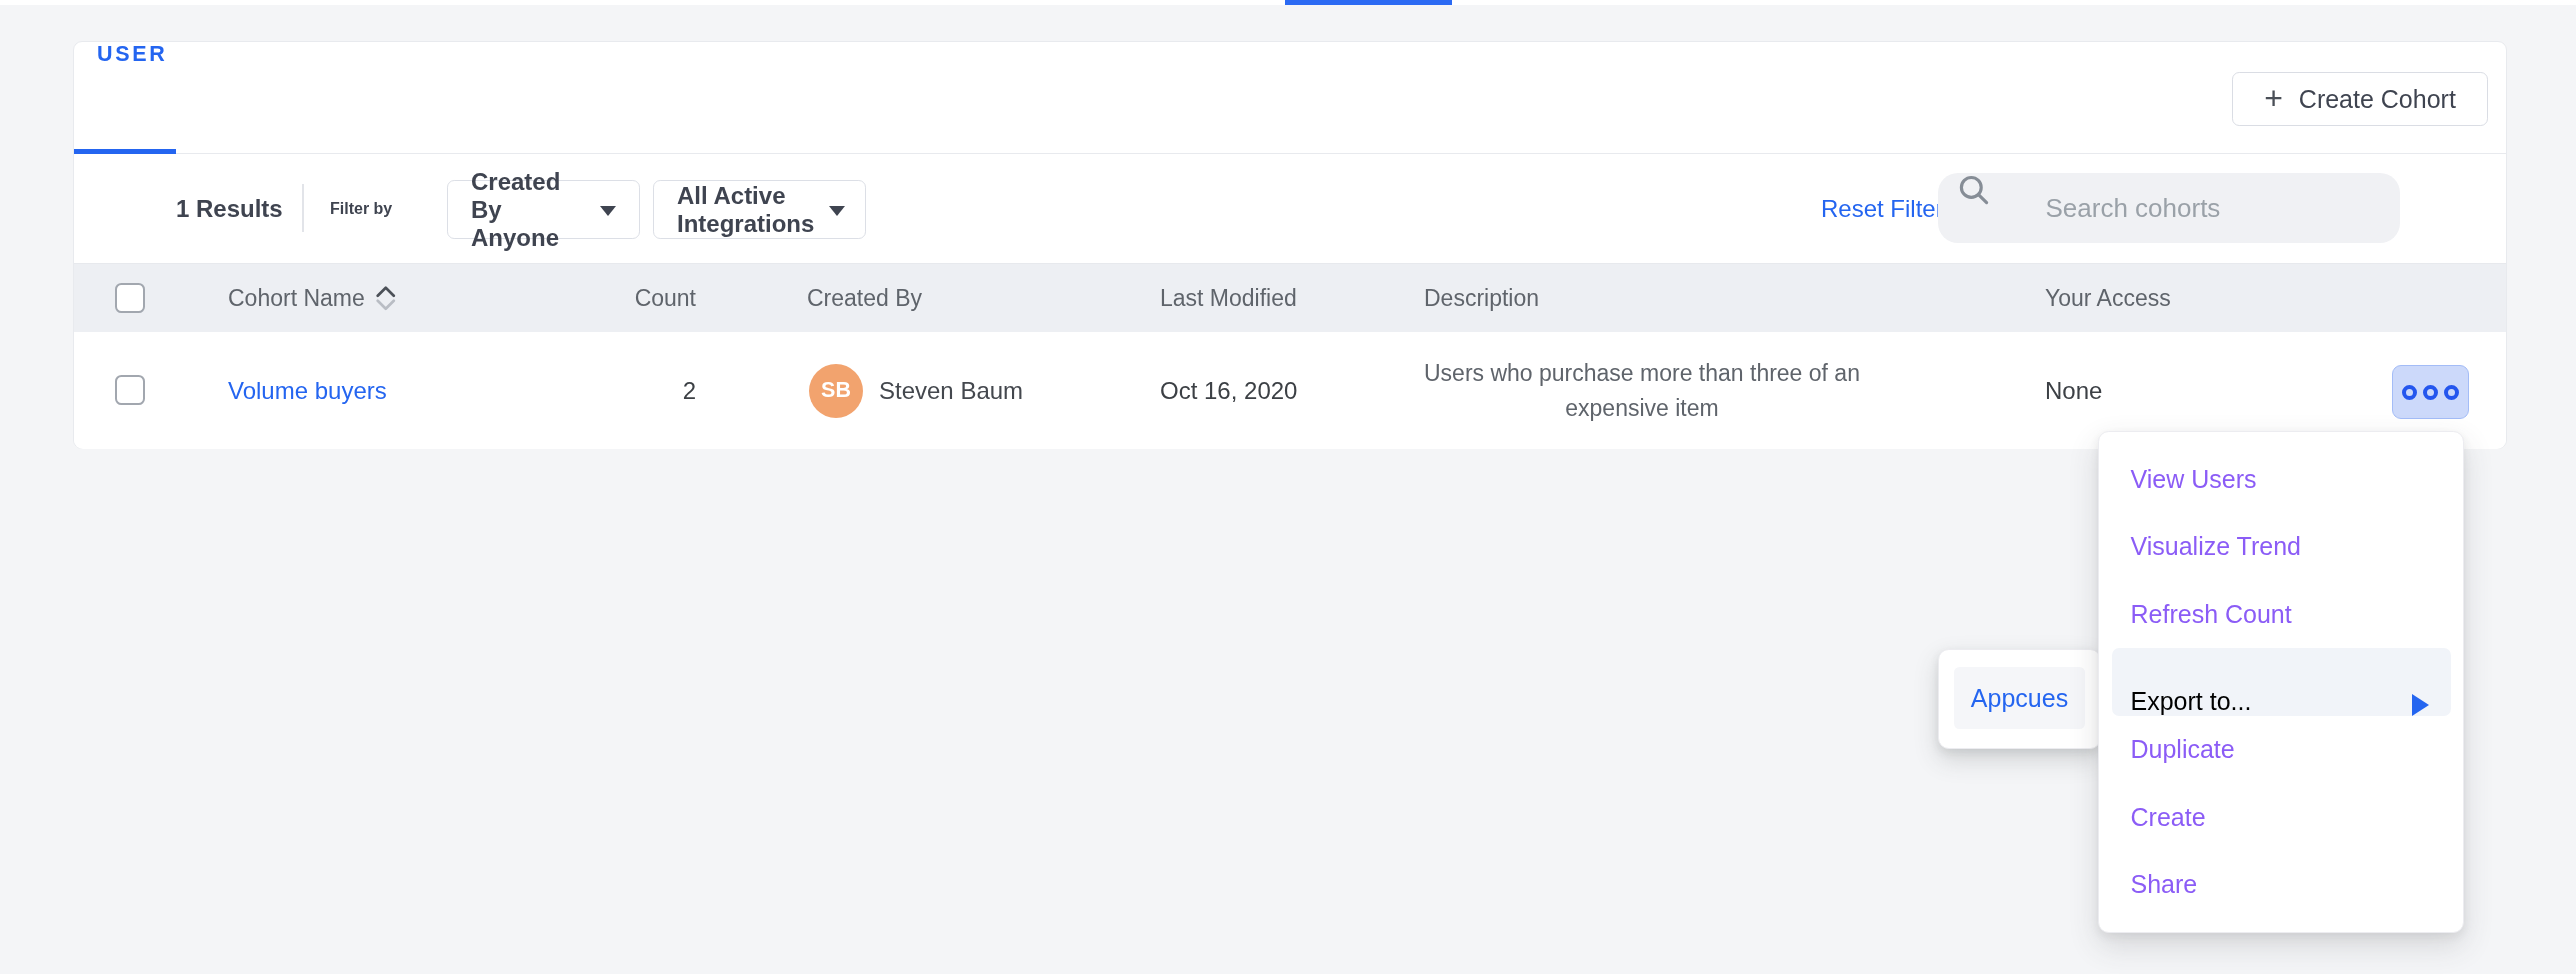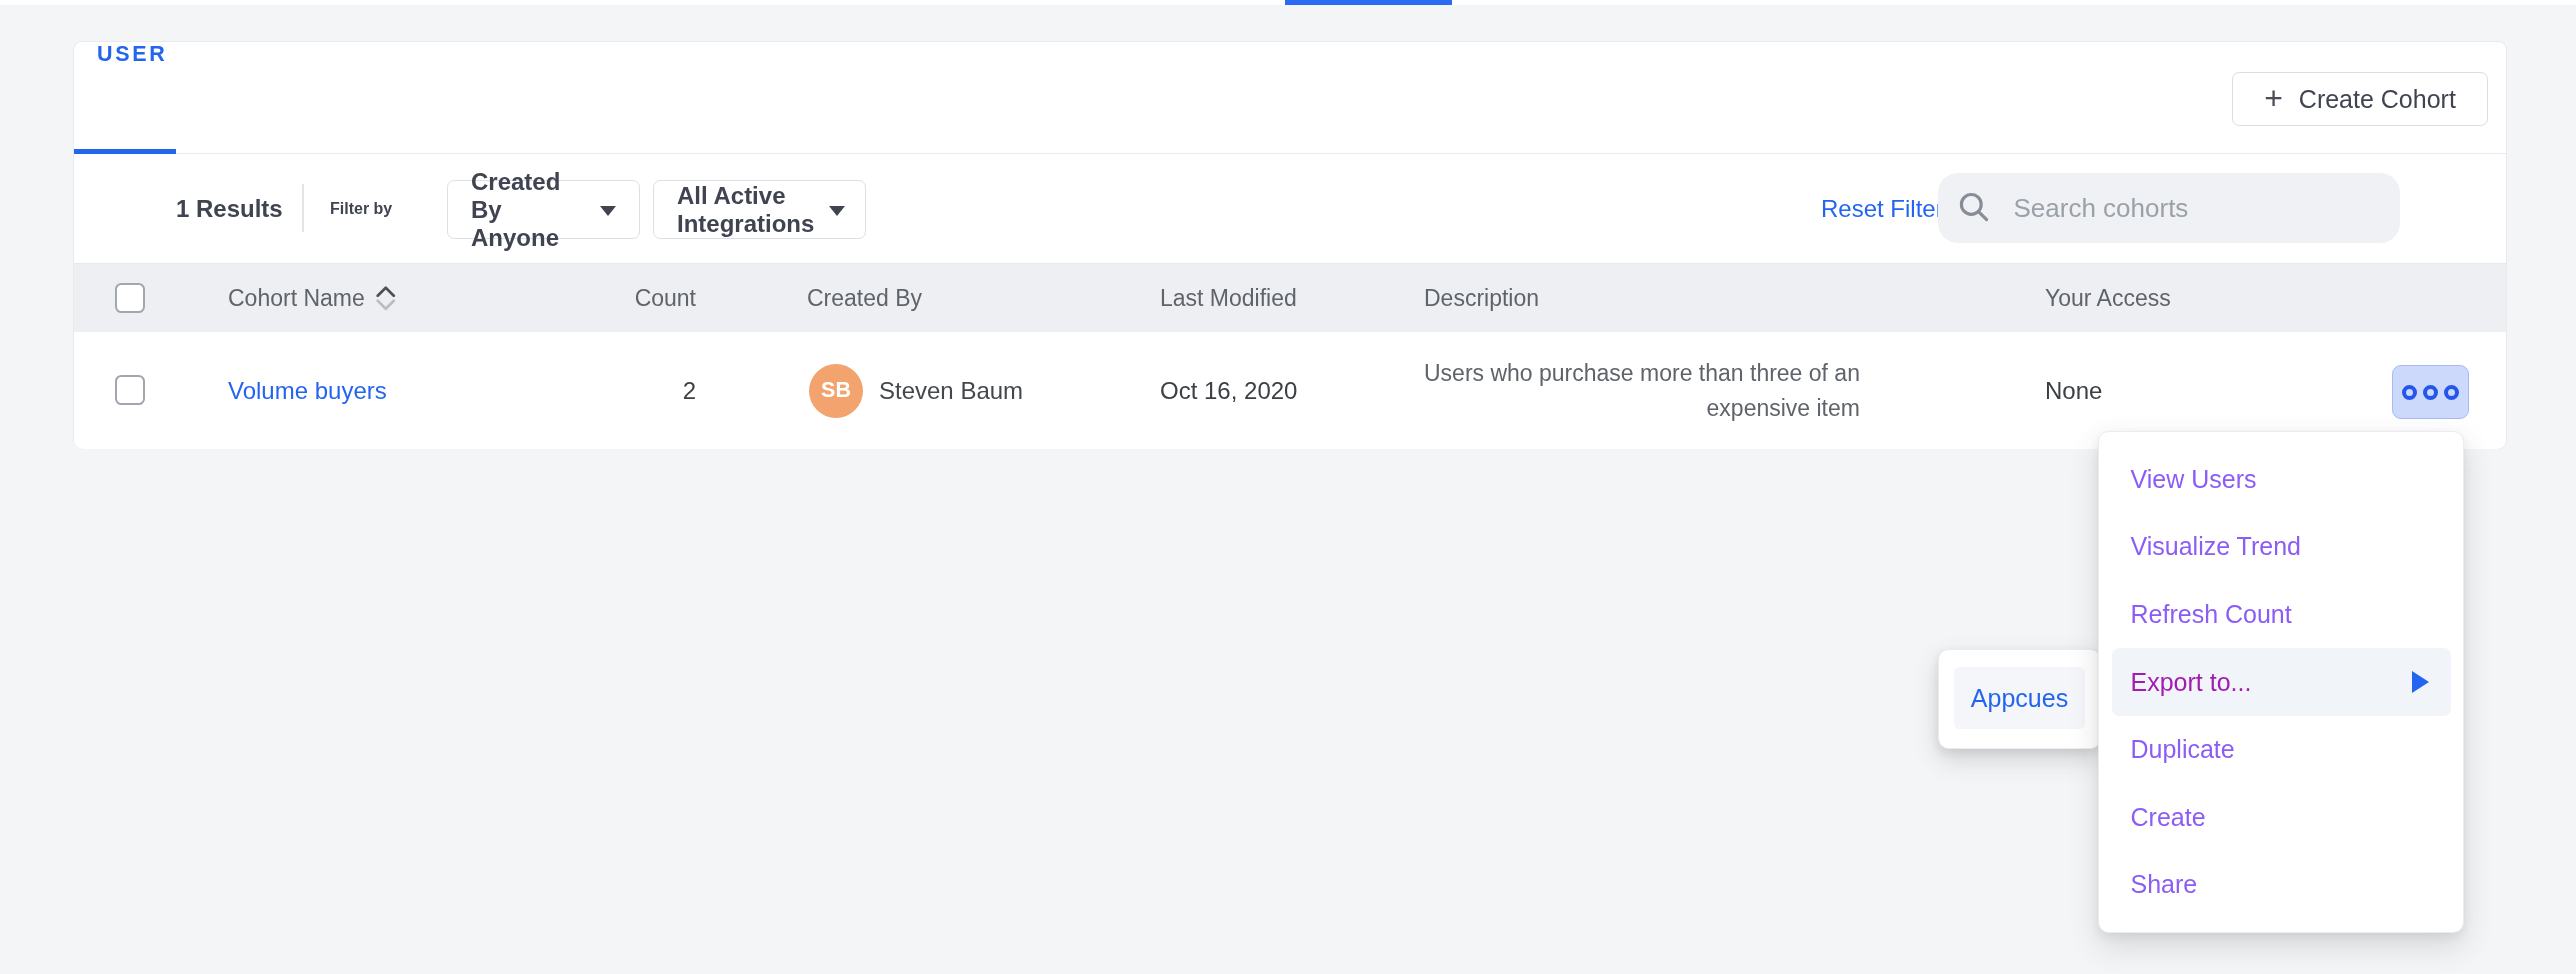--- a/index.html
+++ b/index.html
@@ -48,21 +48,21 @@
     position:absolute; top:26px; height:59px; border:1.8px solid #dcdfe6; border-radius:7.2px; background:#fff;
     display:flex; align-items:center; padding:0 23px; gap:14.3px;
     font-size:24px; font-weight:600; color:#3f4450; cursor:pointer;
   }
   .dd-created { left:373px; width:193px; }
   .dd-integrations { left:579px; width:213px; }
   .caret-down { width:0; height:0; border-left:8px solid transparent; border-right:8px solid transparent; border-top:10px solid #3f4450; margin-top:2.7px; }
   .reset-link { position:absolute; left:1703px; top:0; height:109px; display:flex; align-items:center; font-size:24px; color:#2465f0; cursor:pointer;margin-left:44px; }
   .search-box {
     position:absolute; left:1864px; top:19px; width:462px; height:70px;
-    background:#f0f1f4; border-radius:20px; display:flex; align-items:center; padding:0 18px;
+    background:#f0f1f4; border-radius:20px; display:flex; padding:0 18px;gap:32px;
   }
   .search-box svg { flex:0 0 auto; margin-right:21.5px; }
   .search-input {
     flex:1; border:none; outline:none; background:transparent;
     font-family:"Liberation Sans", sans-serif; font-size:26px; color:#3c4045;
   }
   .search-input::placeholder { color:#9aa1a8; opacity:1; }
 
   
   .thead { position:absolute; left:0; top:221px; width:100%; height:69px; background:#edeff3; border-top:0.9px solid #e7e9ed; }
@@ -88,41 +88,41 @@
   .td-name { left:154px; color:#2465f0; cursor:pointer; }
   .td-count { left:466px; width:156px; justify-content:flex-end; }
   .td-created { left:735px; gap:16px; }
   .avatar {
     width:54px; height:54px; border-radius:50%; background:#f2a36e;
     display:flex; align-items:center; justify-content:center;
     color:#fff; font-size:21.5px; font-weight:700;
   }
   .created-name { color:#44484e; }
   .td-modified { left:1086px; }
-  .td-desc { left:1350px; flex-direction:column; align-items:flex-end; justify-content:center; font-size:23px; line-height:35px; color:#5f646b; }
+  .td-desc { left:1350px; flex-direction:column; align-items:center; justify-content:center; font-size:23px; line-height:35px; color:#5f646b; }
   .td-access { left:1971px; }
   .more-btn {
     position:absolute; left:2318px; top:33px; width:77px; height:54px;
     background:#ccd9fa; border:1.8px solid #a3bcf7; border-radius:9px;
     display:flex; align-items:center; justify-content:center; gap:6.3px; cursor:pointer;
   }
   .dot-ring { width:15px; height:15px; border:4.5px solid #2456ee; border-radius:50%; }
 
   
   .context-menu {
     position:absolute; left:2098px; top:431px; width:366px; height:502px;
     background:#fff; border:0.9px solid #ececf0; border-radius:10.7px;
     box-shadow:0 3.6px 9px rgba(60,64,67,.08), 0 12.5px 30px rgba(60,64,67,.16);
     display:flex; flex-direction:column; padding:13.4px 0; z-index:30;
   }
   .menu-item {
     flex:1; display:flex; align-items:center; margin:0 12.5px; padding-left:19px;
     font-size:25px; color:#8b5cf6; border-radius:7.2px; cursor:pointer; position:relative;
   }
-  .menu-item.highlighted { background:#f1f4f9; color:#a21caf; }
+  .menu-item.highlighted { background:#f1f4f9; color:#000000;align-items:flex-end; }
   .submenu-arrow-icon {
     position:absolute; right:21.5px; width:0; height:0;
     border-top:11.6px solid transparent; border-bottom:11.6px solid transparent;
     border-left:17px solid #2465f0;
   }
 
   
   .submenu {
     position:absolute; left:1938px; top:649px; width:163px; height:100px;
     background:#fff; border:0.9px solid #ececf0; border-radius:10.7px;

